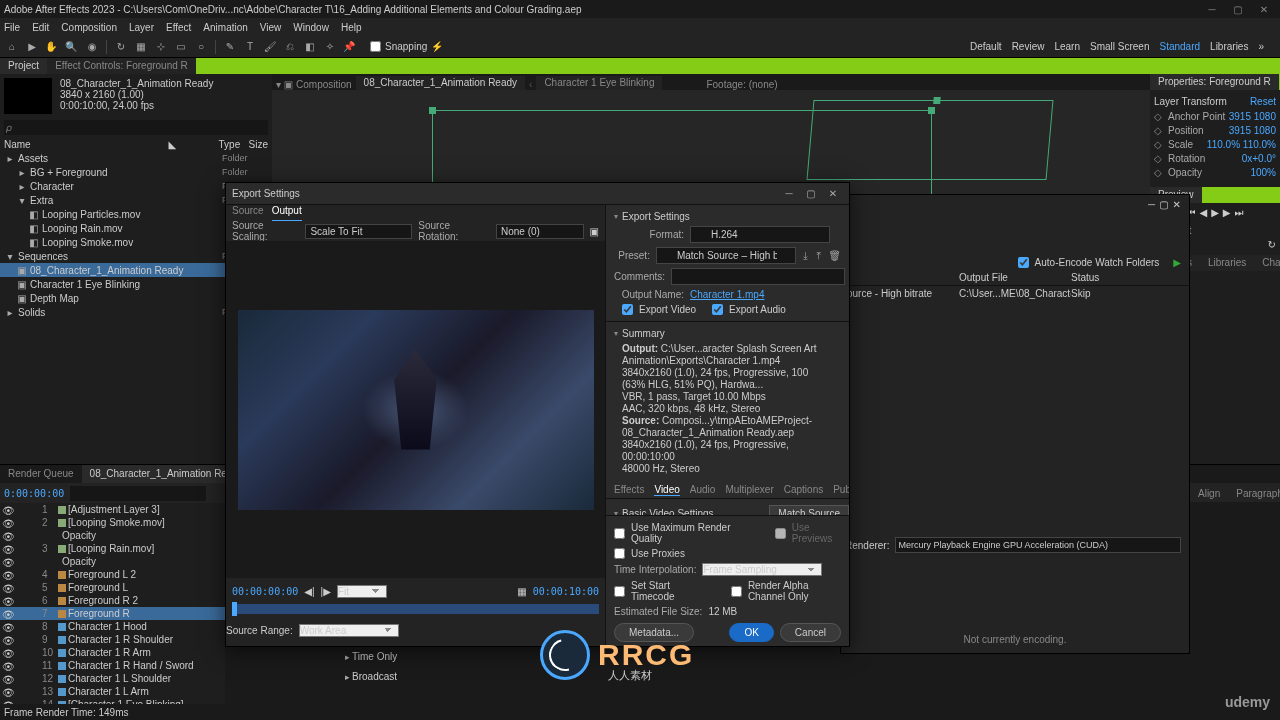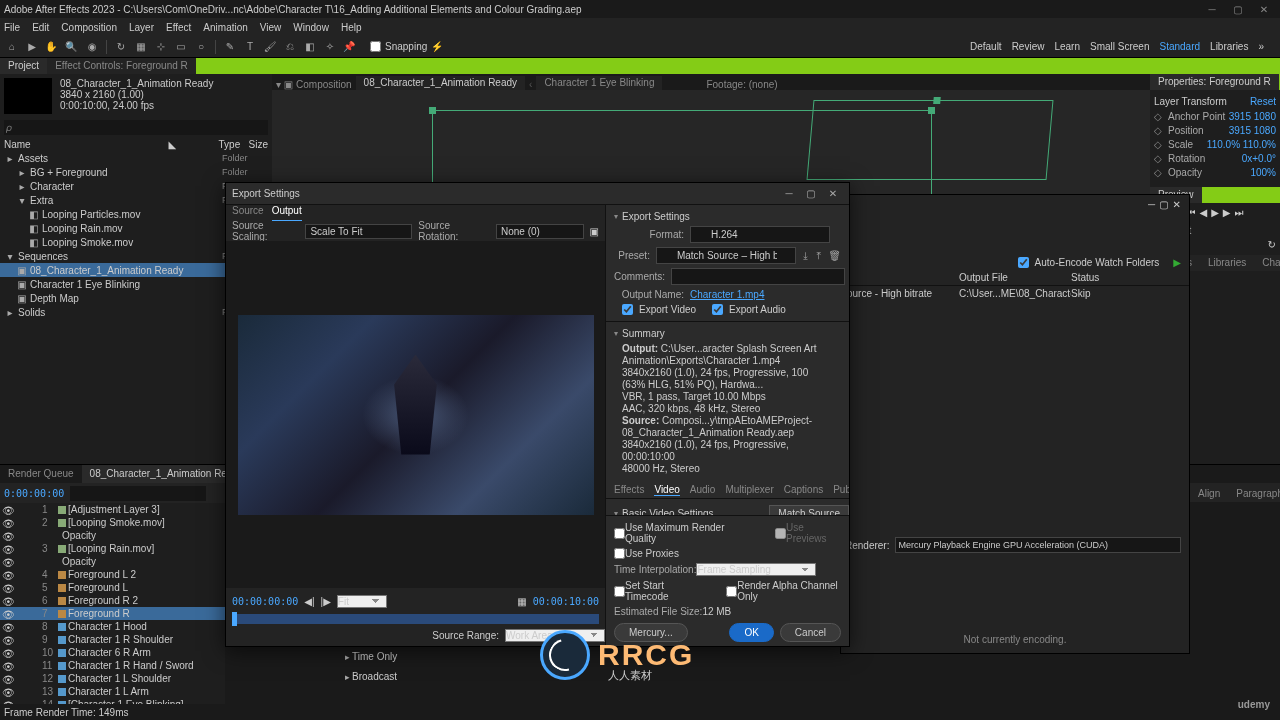--- a/index.html
+++ b/index.html
@@ -88,60 +88,60 @@
 .src-tabs span.active{color:#fff;border-bottom:1px solid #4aa8ff}
 .src-row{height:20px;display:flex;align-items:center;padding:0 6px;gap:6px;font-size:10px}
 .src-row label{color:#aaa}
 .src-row select{background:#161616;border:1px solid #444;color:#ccc;font-size:10px;padding:1px 4px}
 .preview-area{flex:1;background:#1a1a1a;display:flex;align-items:center;justify-content:center;padding:10px}
 .preview-img{width:100%;max-width:356px;height:200px;background:linear-gradient(135deg,#1a2a3a 0%,#2a3a5a 25%,#1a1a2a 50%,#3a4a6a 75%,#1a2a3a 100%);position:relative;overflow:hidden}
 .preview-img::before{content:"";position:absolute;top:30%;left:35%;width:30%;height:40%;background:radial-gradient(ellipse,#4a5a7a 0%,transparent 70%)}
 .preview-img::after{content:"";position:absolute;top:20%;left:40%;width:20%;height:50%;background:linear-gradient(180deg,#2a2a3a,#0a0a1a);clip-path:polygon(50% 0,80% 30%,70% 100%,30% 100%,20% 30%)}
 .scrub{height:26px;display:flex;align-items:center;padding:0 6px;gap:6px}
 .scrub .tc{color:#4aa8ff;font-family:monospace;font-size:10px}
-.src-range{height:22px;display:flex;align-items:center;justify-content:flex-end;gap:6px;font-size:10px}
+.src-range{height:32px;display:flex;align-items:center;justify-content:flex-start;gap:6px;font-size:10px}
 
 .exp-section{padding:4px 8px}
 .exp-head{font-size:10px;color:#ccc;display:flex;align-items:center;gap:4px;padding:2px 0}
 .exp-head::before{content:"▾";font-size:8px;color:#888}
 .field-row{display:flex;align-items:center;padding:2px 0;gap:6px;font-size:10px}
 .field-row label{width:70px;text-align:right;color:#aaa}
 .field-row select,.field-row input[type=text]{flex:1;background:#161616;border:1px solid #444;color:#ccc;font-size:10px;padding:2px 20px;max-width:140px}
 .field-row .link{color:#4aa8ff;text-decoration:underline;cursor:pointer}
 .field-row .ico-btn{width:14px;height:14px;display:flex;align-items:center;justify-content:center;color:#aaa}
 .chk-row{display:flex;align-items:flex-start;gap:6px;padding:2px 8px;font-size:10px}
 .chk-row input{margin:0}
 .summary-box{font-size:9px;color:#aaa;line-height:12px;padding:2px 8px}
 .summary-box b{color:#ccc}
 .exp-tabs{display:flex;padding:0 8px;gap:10px;height:18px;align-items:center;border-bottom:1px solid #111}
 .exp-tabs span{font-size:10px;color:#888;cursor:pointer}
 .exp-tabs span.active{color:#fff;border-bottom:1px solid #4aa8ff}
 .exp-tabcontent{flex:1;overflow:auto;padding:4px 0}
 .btn-match{margin-left:auto;background:#3a3a3a;border:1px solid #555;padding:2px 8px;font-size:10px;color:#ccc}
 .dlg-bottom{padding:4px 8px;border-top:1px solid #111}
-.bot-row{display:flex;align-items:center;padding:2px 0;font-size:10px}
+.bot-row{display:flex;align-items:center;gap:6px;padding:2px 0;font-size:10px}
 .bot-row label{color:#aaa}
 .dlg-btns{display:flex;gap:6px;justify-content:flex-end;padding-top:4px}
 .dlg-btns button{padding:3px 14px;font-size:10px;border:1px solid #555;background:#3a3a3a;color:#ccc;border-radius:10px}
 .dlg-btns button.primary{background:#1a6ac8;border-color:#1a6ac8;color:#fff}
 
 
 .ame{position:absolute;left:840px;top:194px;width:350px;height:460px;background:#232323;border:1px solid #000;z-index:50}
 .ame-cols{display:flex;padding:2px 6px;font-size:9px;color:#888;border-bottom:1px solid #111}
 .ame-cols span{flex:1}
 .ame-row{display:flex;padding:2px 6px;font-size:9px;color:#aaa}
 .ame-row span{flex:1;white-space:nowrap;overflow:hidden}
 
 .watermark{position:absolute;left:540px;top:630px;z-index:200;display:flex;align-items:center;gap:8px;pointer-events:none}
 .watermark .logo{width:50px;height:50px;border:3px solid #4aa8ff;border-radius:50%;position:relative;background:#1a2a3a}
 .watermark .logo::before{content:"";position:absolute;inset:6px;border:2px solid #fff;border-radius:50%;border-top-color:transparent;border-right-color:transparent;transform:rotate(30deg)}
 .watermark .txt{font-size:30px;font-weight:bold;color:#fdba74;letter-spacing:2px}
 .watermark .sub{font-size:11px;color:#ccc;position:absolute;top:38px;left:68px}
 
-.udemy{position:absolute;right:10px;bottom:10px;font-size:10px;color:#999;font-weight:bold;z-index:200}
+.udemy{position:absolute;right:10px;bottom:10px;font-size:14px;color:#999;font-weight:bold;z-index:200}
 .statusbar{position:absolute;bottom:0;left:0;right:0;height:16px;background:#1a1a1a;font-size:9px;color:#888;padding:0 4px;display:flex;align-items:center}
 
 select{-webkit-appearance:none;appearance:none;background-image:linear-gradient(45deg,transparent 50%,#888 50%),linear-gradient(135deg,#888 50%,transparent 50%);background-position:calc(100% - 10px) center,calc(100% - 6px) center;background-size:4px 4px,4px 4px;background-repeat:no-repeat;padding-right:18px!important}
 input[type=checkbox]{accent-color:#4aa8ff;width:11px;height:11px}
 </style>
 </head>
 <body>
 
 <div class="titlebar">
   <span>Adobe After Effects 2023 - C:\Users\Com\OneDriv...nc\Adobe\Character T\16_Adding Additional Elements and Colour Grading.aep</span>
@@ -503,21 +503,21 @@
           <span class="name">Character 1 R Shoulder</span>
         </div>
         <div class="layer-row">
           <span class="eye">
             <span>👁</span>
             <span></span>
           </span>
           <span style="width:0px"></span>
           <span class="num">10</span>
           <span class="swatch" style="background:#59c"></span>
-          <span class="name">Character 6 R Arm</span>
+          <span class="name">Character 1 R Arm</span>
         </div>
         <div class="layer-row">
           <span class="eye">
             <span>👁</span>
             <span></span>
           </span>
           <span style="width:0px"></span>
           <span class="num">11</span>
           <span class="swatch" style="background:#59c"></span>
           <span class="name">Character 1 R Hand / Sword</span>
@@ -718,21 +718,21 @@
           <input type="checkbox" style="">
             <span>Set Start Timecode</span>
           <input type="checkbox" style="margin-left: 30px;">
             <span>Render Alpha Channel Only</span>
         </div>
         <div class="bot-row">
           <label>Estimated File Size:</label>
           <span>12 MB</span>
         </div>
         <div class="dlg-btns">
-          <button style="margin-right:auto">Mercury...</button>
+          <button style="margin-right:auto">Metadata...</button>
           <button class="primary">OK</button>
           <button>Cancel</button>
         </div>
       </div>
     </div>
   </div>
 </div>
 
 <div class="watermark">
   <div class="logo"></div>

